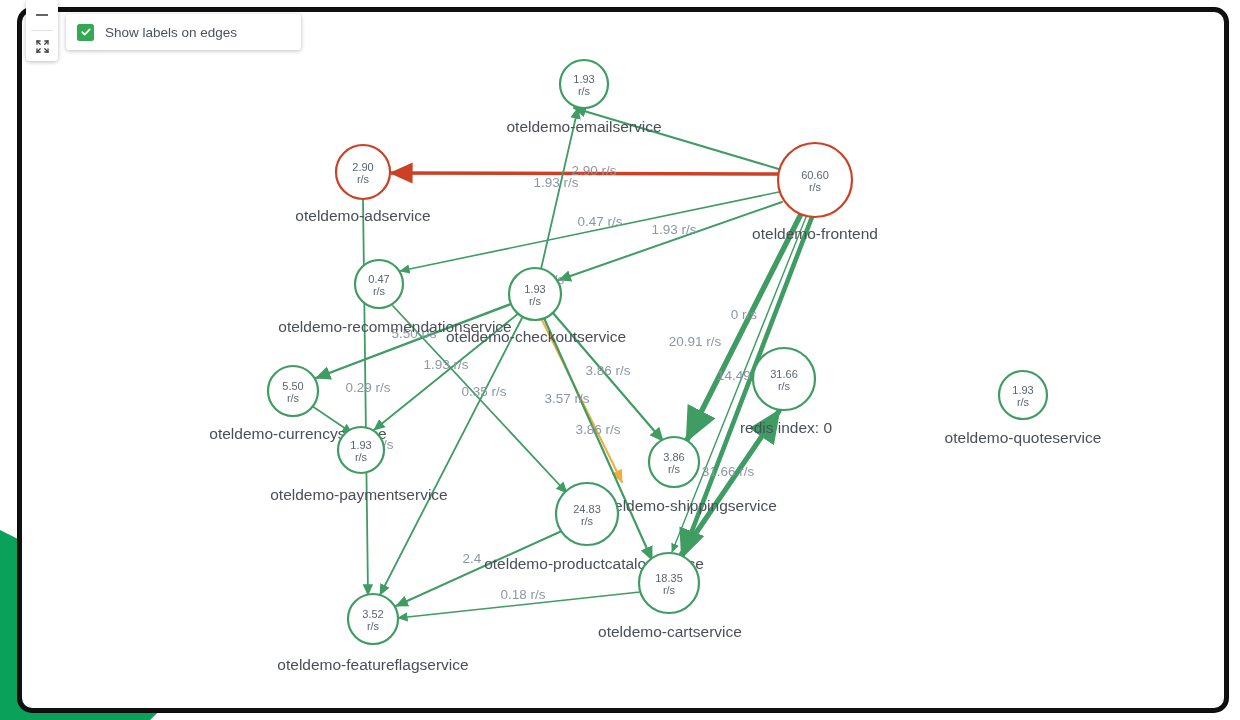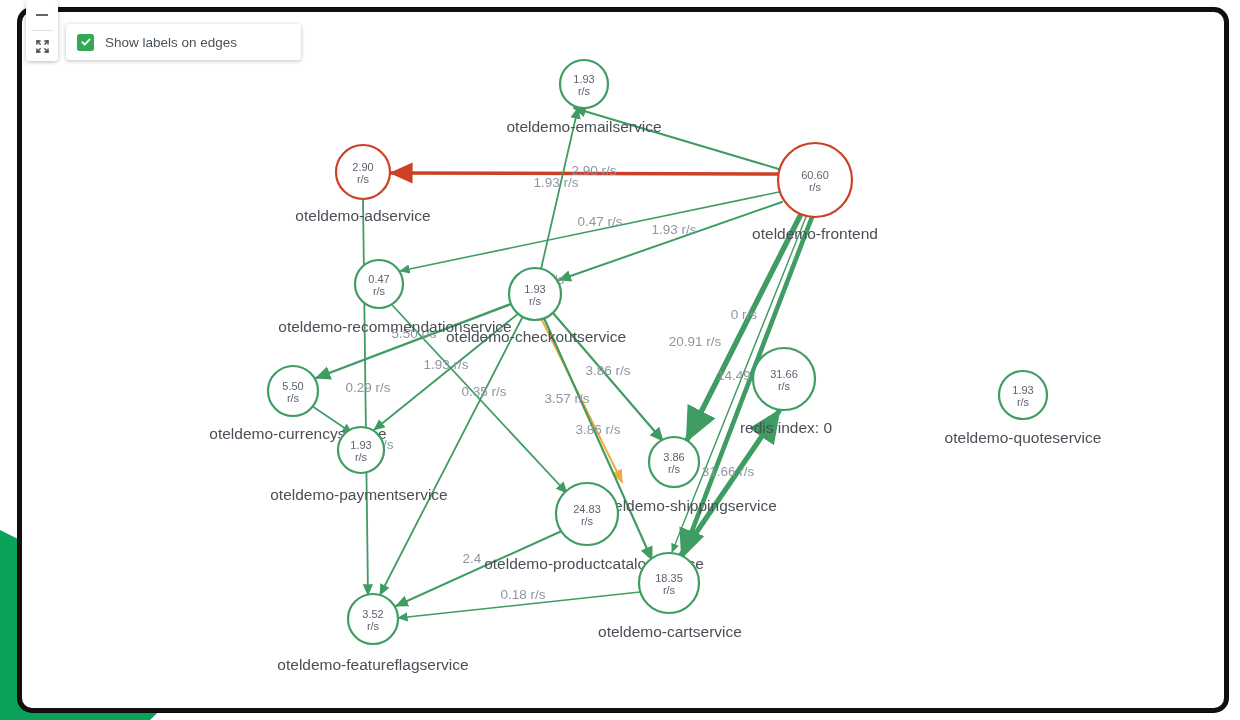--- a/index.html
+++ b/index.html
@@ -82,21 +82,21 @@
     height: 30px; width: 32px;
     display: flex; align-items: center; justify-content: center;
     cursor: pointer;
     background: #ffffff;
   }
   .zc-sep { height: 1px; background: #e2e2e2; margin: 0 5px; }
 
   
   #labels-card {
     position: absolute;
-    left: 66px; top: 24px;
+    left: 66px; top: 14px;
     width: 235px; height: 36px;
     background: #ffffff;
     border-radius: 3px;
     box-shadow: 0 1px 4px rgba(0,0,0,0.26);
     display: flex; align-items: center;
     padding-left: 11px;
   }
   .checkbox {
     width: 17px; height: 17px;
     background: #34a853;

